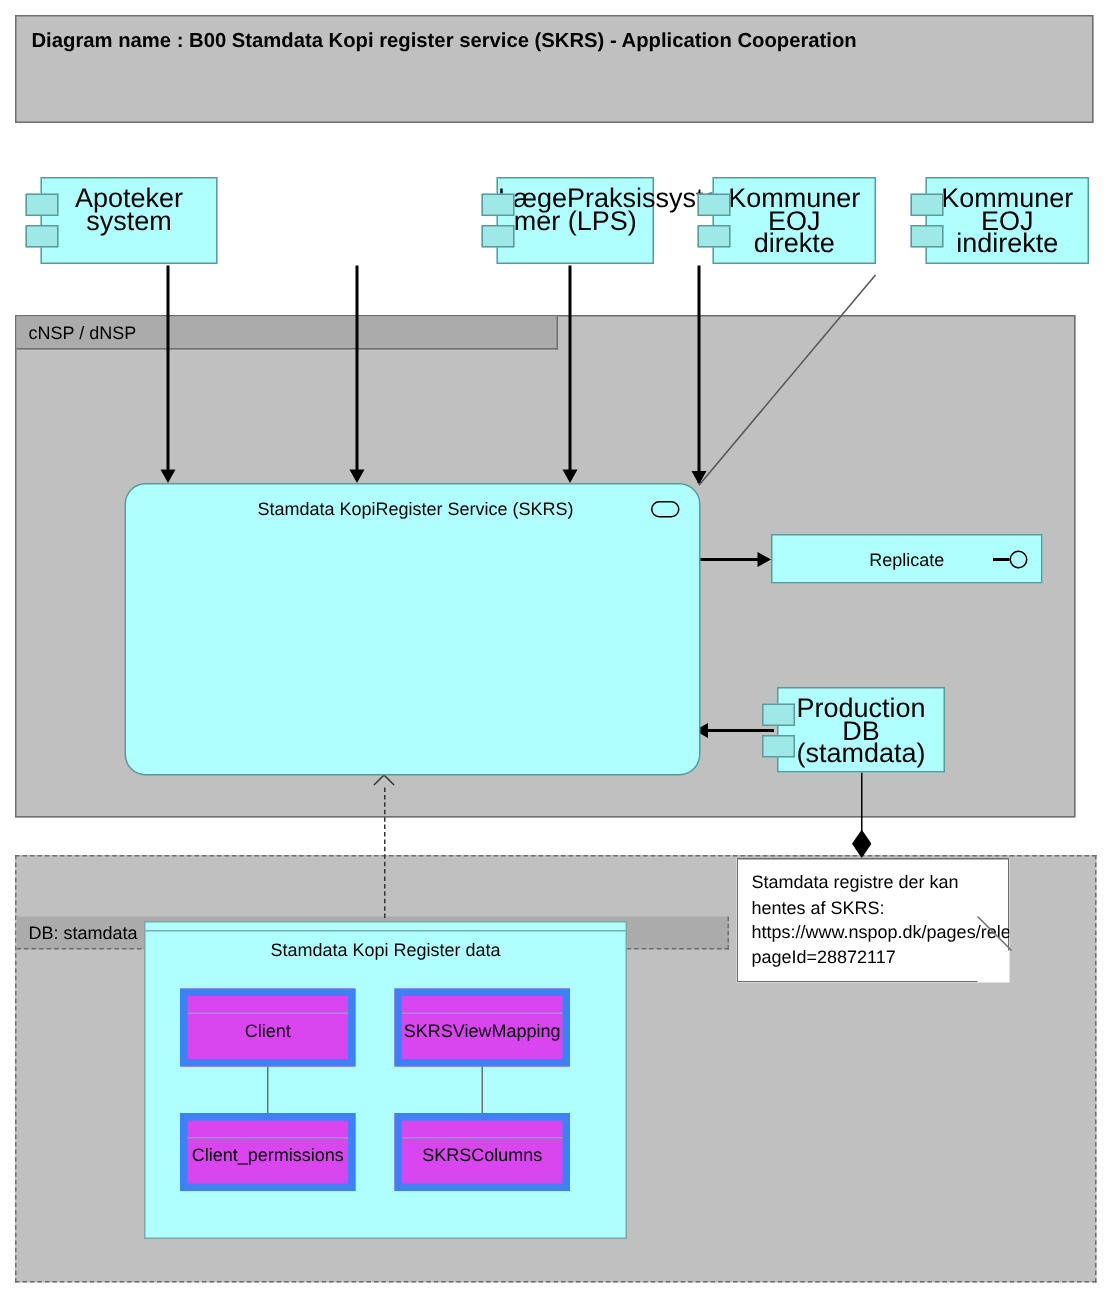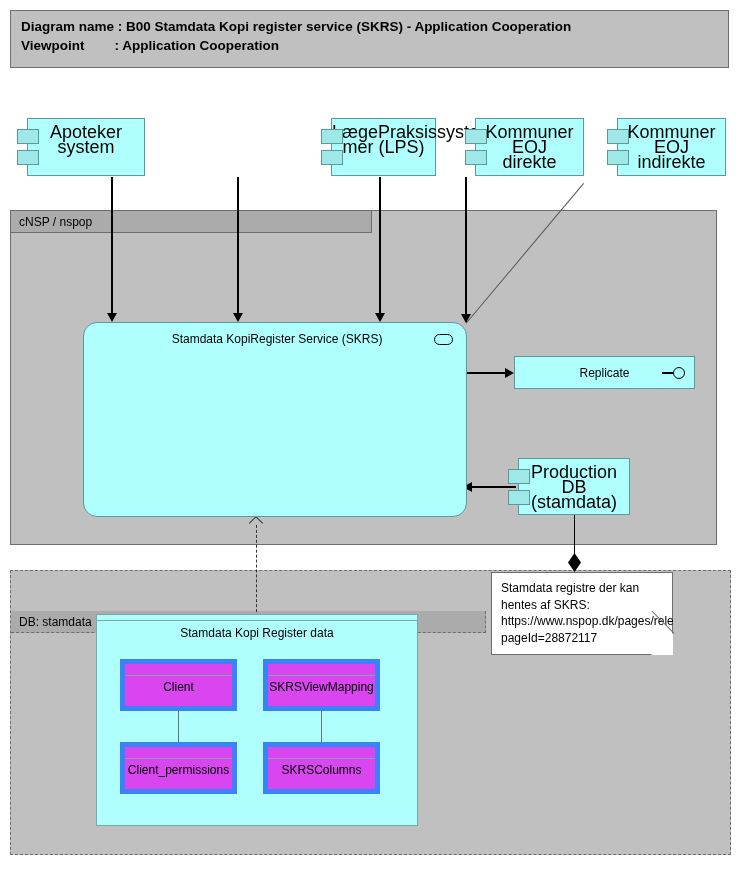--- a/index.html
+++ b/index.html
@@ -19,21 +19,21 @@
     background: #ffffff;
     overflow: hidden;
   }
 
   
   .title-banner {
     position: absolute;
     left: 10px;
     top: 10px;
     width: 719px;
-    height: 58px;
+    height: 72px;
     background: #c0c0c0;
     border: 1px solid #6e6e6e;
     box-sizing: border-box;
     padding: 6px 10px 0 10px;
   }
   .title-line {
     font-size: 13.5px;
     font-weight: bold;
     color: #000000;
     line-height: 19px;
@@ -300,26 +300,25 @@
     transform-origin: left center;
   }
 </style>
 </head>
 <body>
 
 <div id="canvas">
 
   <div class="title-banner">
     <div class="title-line">Diagram name : B00 Stamdata Kopi register service (SKRS) - Application Cooperation</div>
-    <div class="title-line">Viewpoint        : Application Cooperation</div>
   </div>
 
   <div class="group group-solid" style="left:10px; top:210px; width:707px; height:335px;">
     <div class="group-header group-header-solid" style="width:361px;">
-      <span>cNSP / nspop</span>
+      <span>cNSP / dNSP</span>
     </div>
   </div>
 
   <div class="group group-dashed" style="left:10px; top:570px; width:721px; height:285px;">
     <div class="group-header group-header-dashed" style="width:475px;margin-top:40px;">
       <span>DB: stamdata</span>
     </div>
   </div>
 
   <div class="vline" style="left:111px; top:177px; height:138px;"></div>

